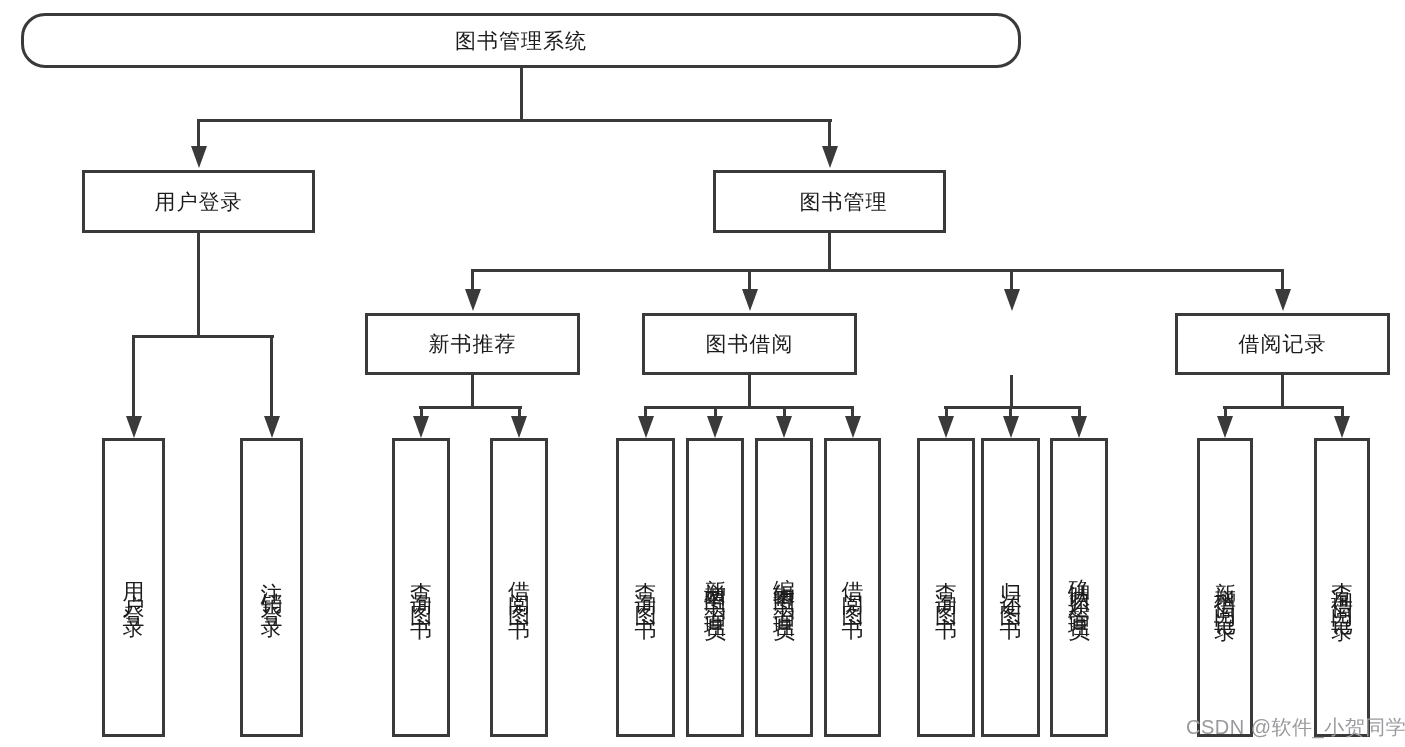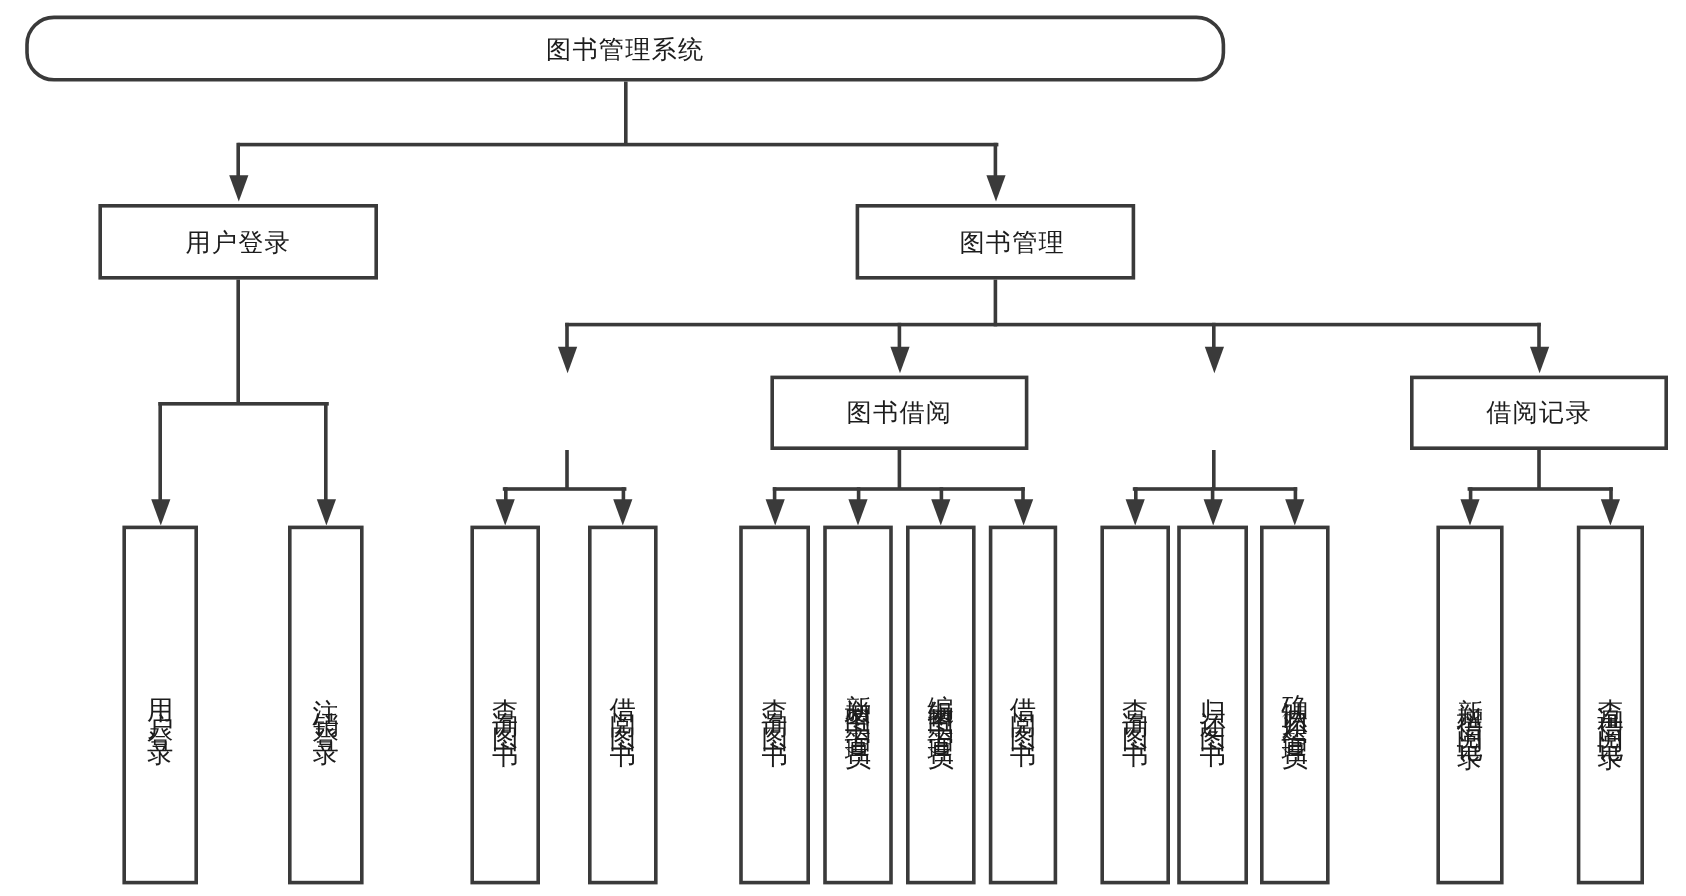--- a/index.html
+++ b/index.html
@@ -58,20 +58,21 @@
   <div class="line" style="left:471px;top:269px;width:813px;height:3px;"></div>
   <div class="line" style="left:471px;top:269px;width:3px;height:23px;"></div>
   <div class="arrow" style="left:465px;top:289px;"></div>
   <div class="line" style="left:748px;top:269px;width:3px;height:23px;"></div>
   <div class="arrow" style="left:742px;top:289px;"></div>
   <div class="line" style="left:1010px;top:269px;width:3px;height:23px;"></div>
   <div class="arrow" style="left:1004px;top:289px;"></div>
   <div class="line" style="left:1281px;top:269px;width:3px;height:23px;"></div>
   <div class="arrow" style="left:1275px;top:289px;"></div>
 
+  <div class="box hbox" style="left:365px;top:313px;width:215px;height:62px;">新书推荐</div>
   <div class="box hbox" style="left:642px;top:313px;width:215px;height:62px;">图书借阅</div>
   <div class="box hbox" style="left:1175px;top:313px;width:215px;height:62px;">借阅记录</div>
 
   <div class="line" style="left:471px;top:375px;width:3px;height:33px;"></div>
   <div class="line" style="left:419px;top:406px;width:103px;height:3px;"></div>
   <div class="line" style="left:420px;top:406px;width:3px;height:12px;"></div>
   <div class="arrow" style="left:413px;top:416px;"></div>
   <div class="line" style="left:518px;top:406px;width:3px;height:12px;"></div>
   <div class="arrow" style="left:511px;top:416px;"></div>
 
@@ -113,14 +114,15 @@
   <div class="box vbox v9" style="left:755px;top:438px;width:58px;height:299px;">编辑图书（管理员）</div>
   <div class="box vbox v4" style="left:824px;top:438px;width:57px;height:299px;">借阅图书</div>
 
   <div class="box vbox v4" style="left:917px;top:438px;width:58px;height:299px;">查询图书</div>
   <div class="box vbox v4" style="left:981px;top:438px;width:59px;height:299px;">归还图书</div>
   <div class="box vbox v9" style="left:1050px;top:438px;width:58px;height:299px;">确认归还（管理员）</div>
 
   <div class="box vbox v6" style="left:1197px;top:438px;width:56px;height:299px;">新增借阅记录</div>
   <div class="box vbox v6" style="left:1314px;top:438px;width:56px;height:299px;">查询借阅记录</div>
 
+  <div class="watermark">CSDN @软件_小贺同学</div>
 
 </div>
 
 </body></html>

